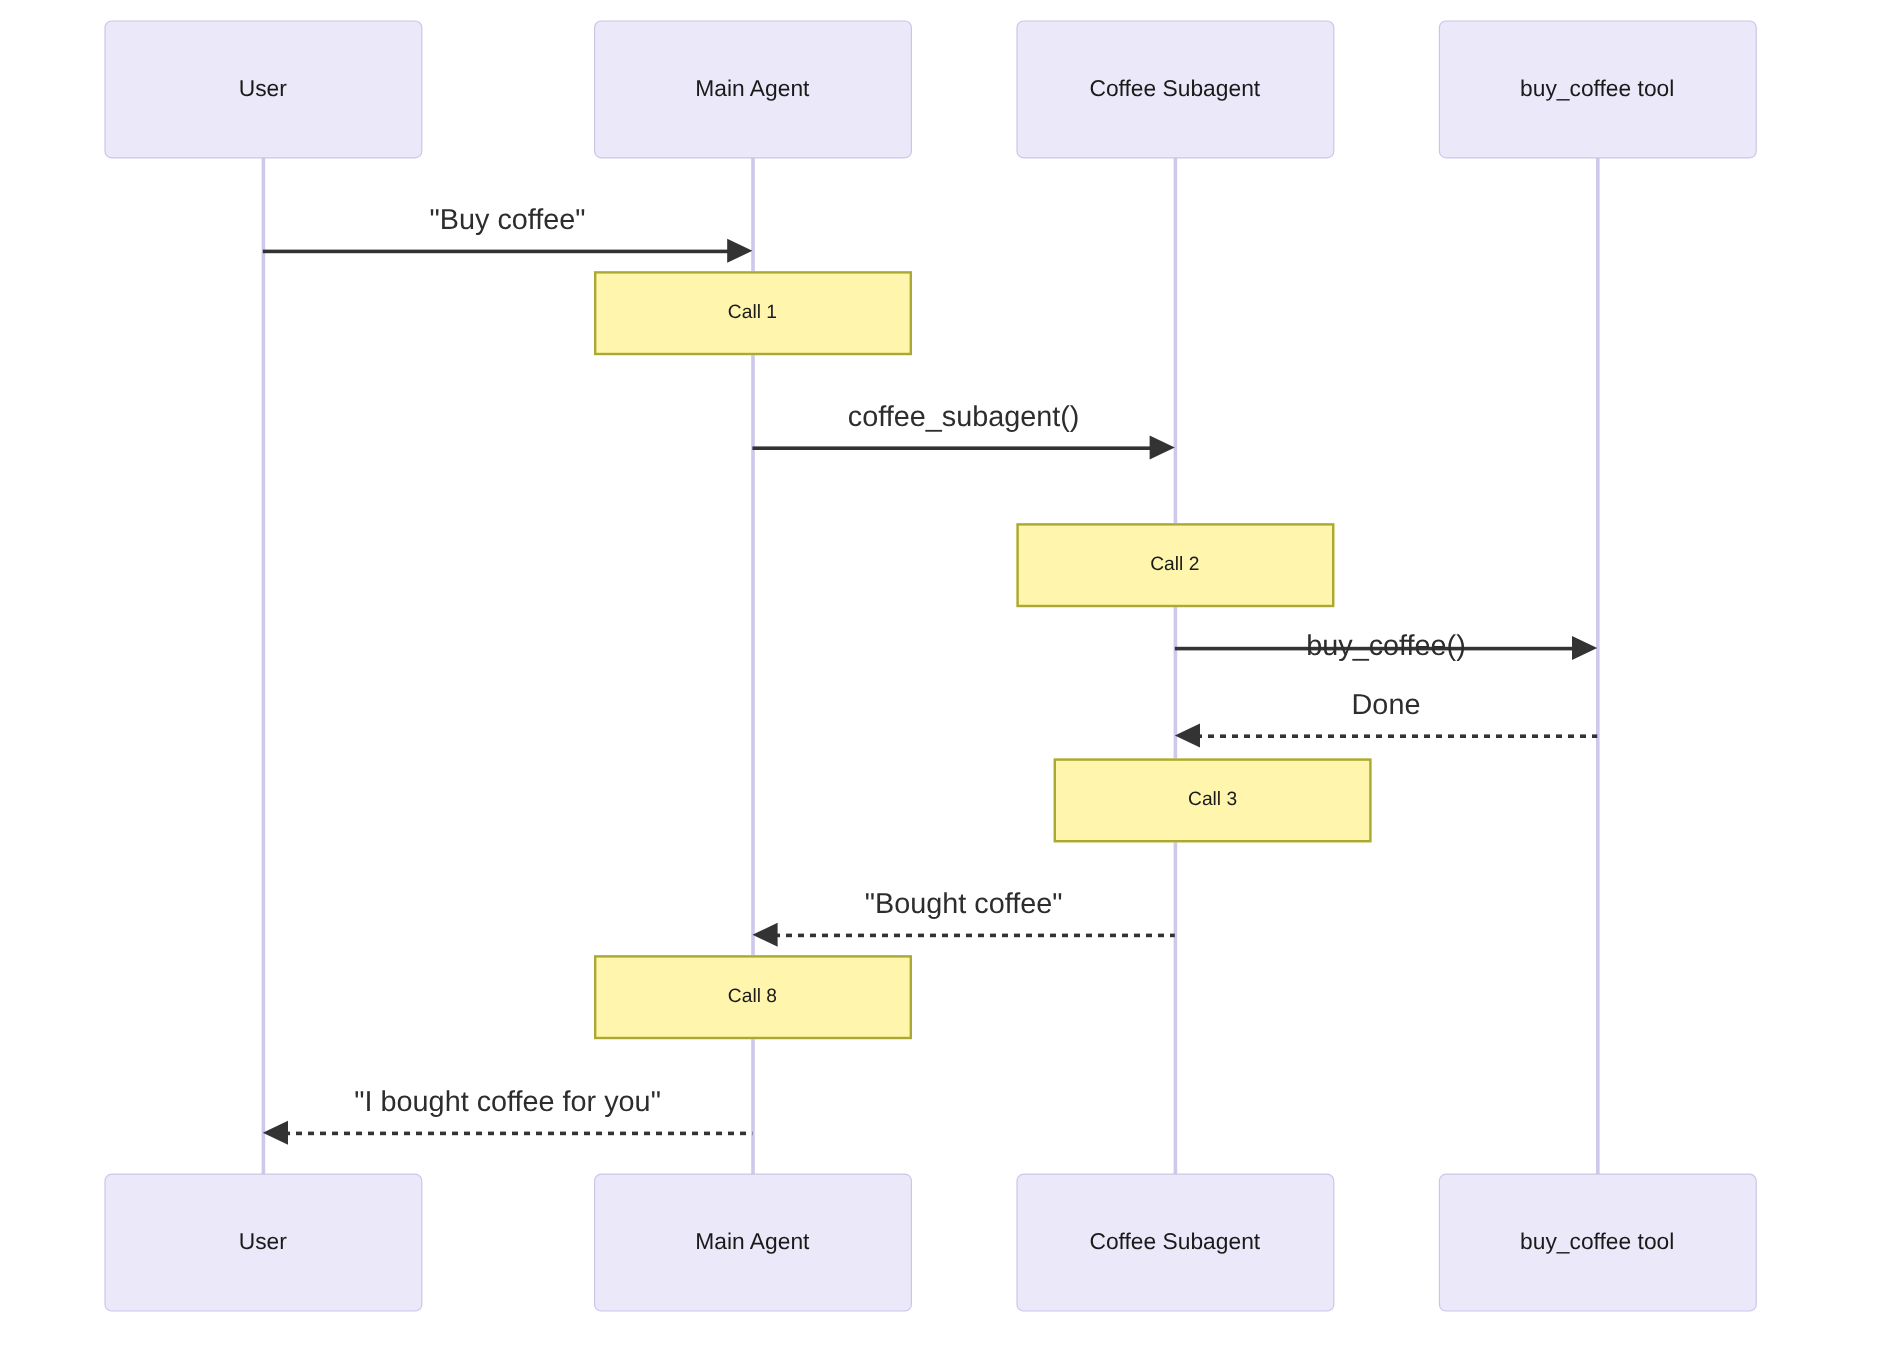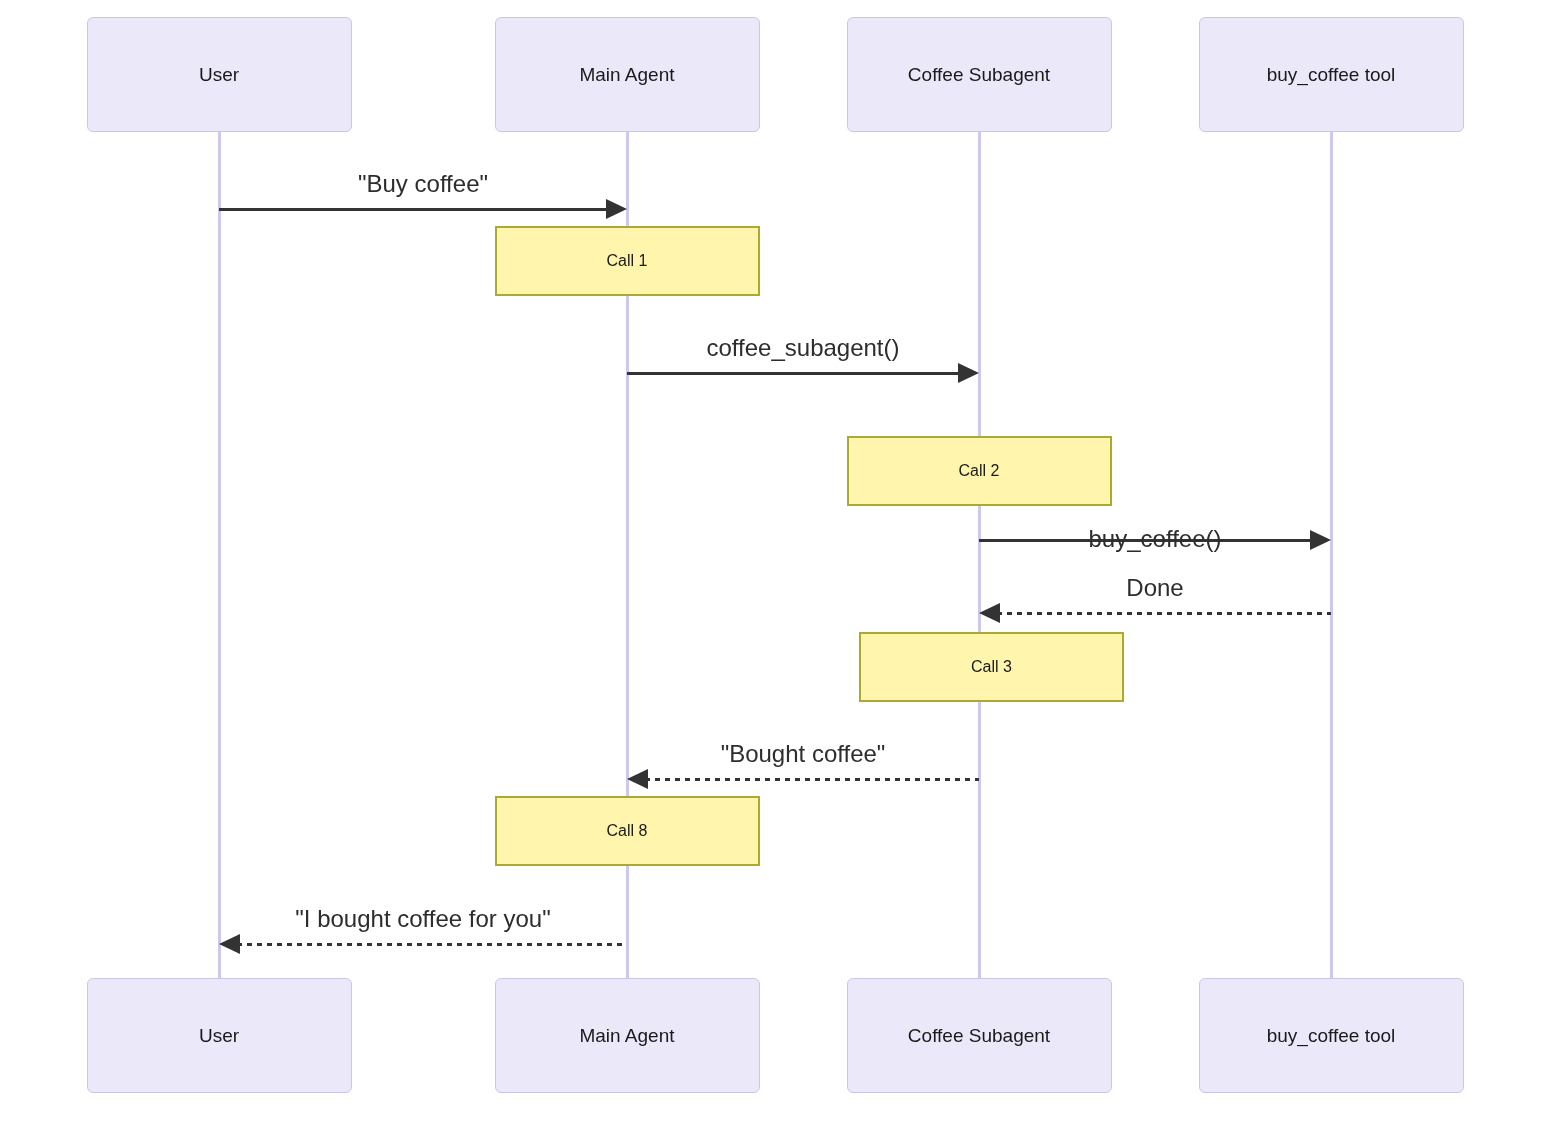--- a/index.html
+++ b/index.html
@@ -118,19 +118,19 @@
     <div class="arrowhead left" style="left: 627px; top: 769px;"></div>
     <div class="msg-label" style="left: 123px; top: 904px;">"I bought coffee for you"</div>
     <div class="msg-line dashed" style="left: 237px; top: 942.5px; width: 390px;"></div>
     <div class="arrowhead left" style="left: 219px; top: 934px;"></div>
     <div class="note-box" style="left: 494.5px; top: 226px;">
       <span>Call 1</span>
     </div>
     <div class="note-box" style="left: 846.5px; top: 392px; margin-top: 44px;">
       <span>Call 2</span>
     </div>
-    <div class="note-box" style="left: 859px; top: 632px;">
+    <div class="note-box" style="left: 878px; top: 632px;">
       <span>Call 3</span>
     </div>
     <div class="note-box" style="left: 494.5px; top: 796px;">
       <span>Call 8</span>
     </div>
   </div>
 
 </body></html>

